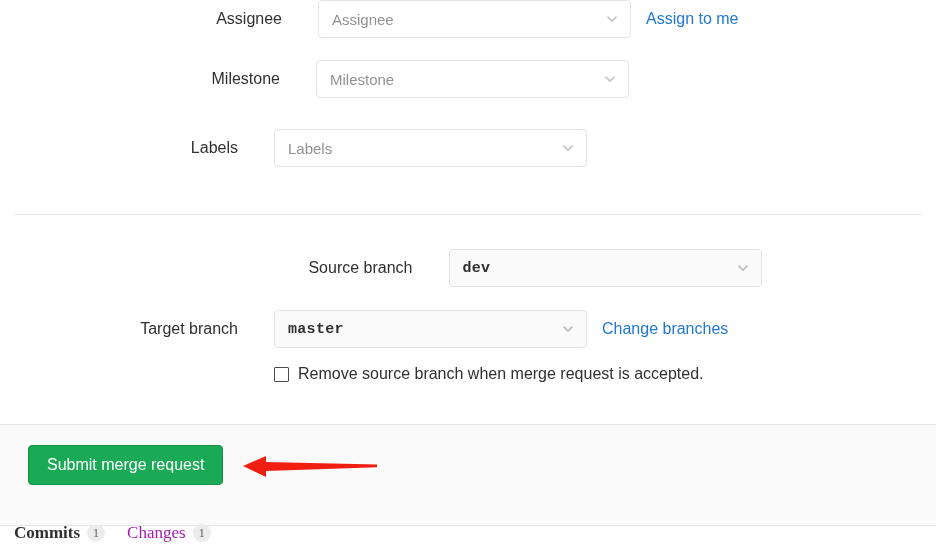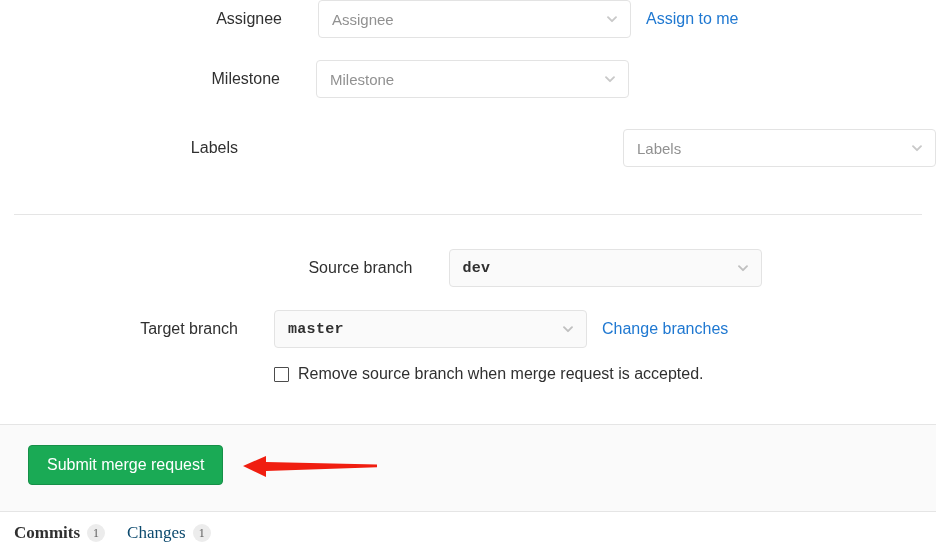--- a/index.html
+++ b/index.html
@@ -127,21 +127,21 @@
     white-space: nowrap;
     cursor: pointer;
   }
 
   
   .footer-bar {
     position: absolute;
     left: 0;
     right: 0;
     top: 424px;
-    height: 88px;
+    height: 102px;
     background: #fafafa;
     border-top: 1px solid #e5e5e5;
     border-bottom: 1px solid #e5e5e5;
     box-sizing: border-box;
   }
   .submit-btn {
     position: absolute;
     left: 28px;
     top: 20px;
     height: 40px;
@@ -178,21 +178,21 @@
   .tab {
     display: flex;
     align-items: center;
     margin-right: 22px;
     cursor: pointer;
     white-space: nowrap;
     font-family: Liberation Serif, serif;
   }
   .tab-label {
     font-size: 17px;
-    color: #0c4a6e;
+    color: #a21caf;
   }
   .tab.active .tab-label {
     color: #303030;
     font-weight: bold;
   }
   .tab-badge {
     margin-left: 7px;
     background: #ececec;
     color: #5c5c5c;
     border-radius: 9px;
@@ -232,21 +232,21 @@
         <span class="value">Milestone</span>
         <span class="chevron">
           <svg viewBox="0 0 14 14" width="14" height="14">
               <path d="M3 5.2 L7 9.2 L11 5.2" fill="none" stroke="#c9c9c9" stroke-width="1.9" stroke-linecap="round" stroke-linejoin="round"></path>
             </svg>
         </span>
       </div>
     </div>
   </div>
 
-  <div class="form-row" style="margin-top:31px;justify-content:space-between;">
+  <div class="form-row" style="margin-top:31px;">
     <div class="form-label">Labels</div>
     <div class="control-col">
       <div class="dropdown">
         <span class="value">Labels</span>
         <span class="chevron">
           <svg viewBox="0 0 14 14" width="14" height="14">
               <path d="M3 5.2 L7 9.2 L11 5.2" fill="none" stroke="#c9c9c9" stroke-width="1.9" stroke-linecap="round" stroke-linejoin="round"></path>
             </svg>
         </span>
       </div>

